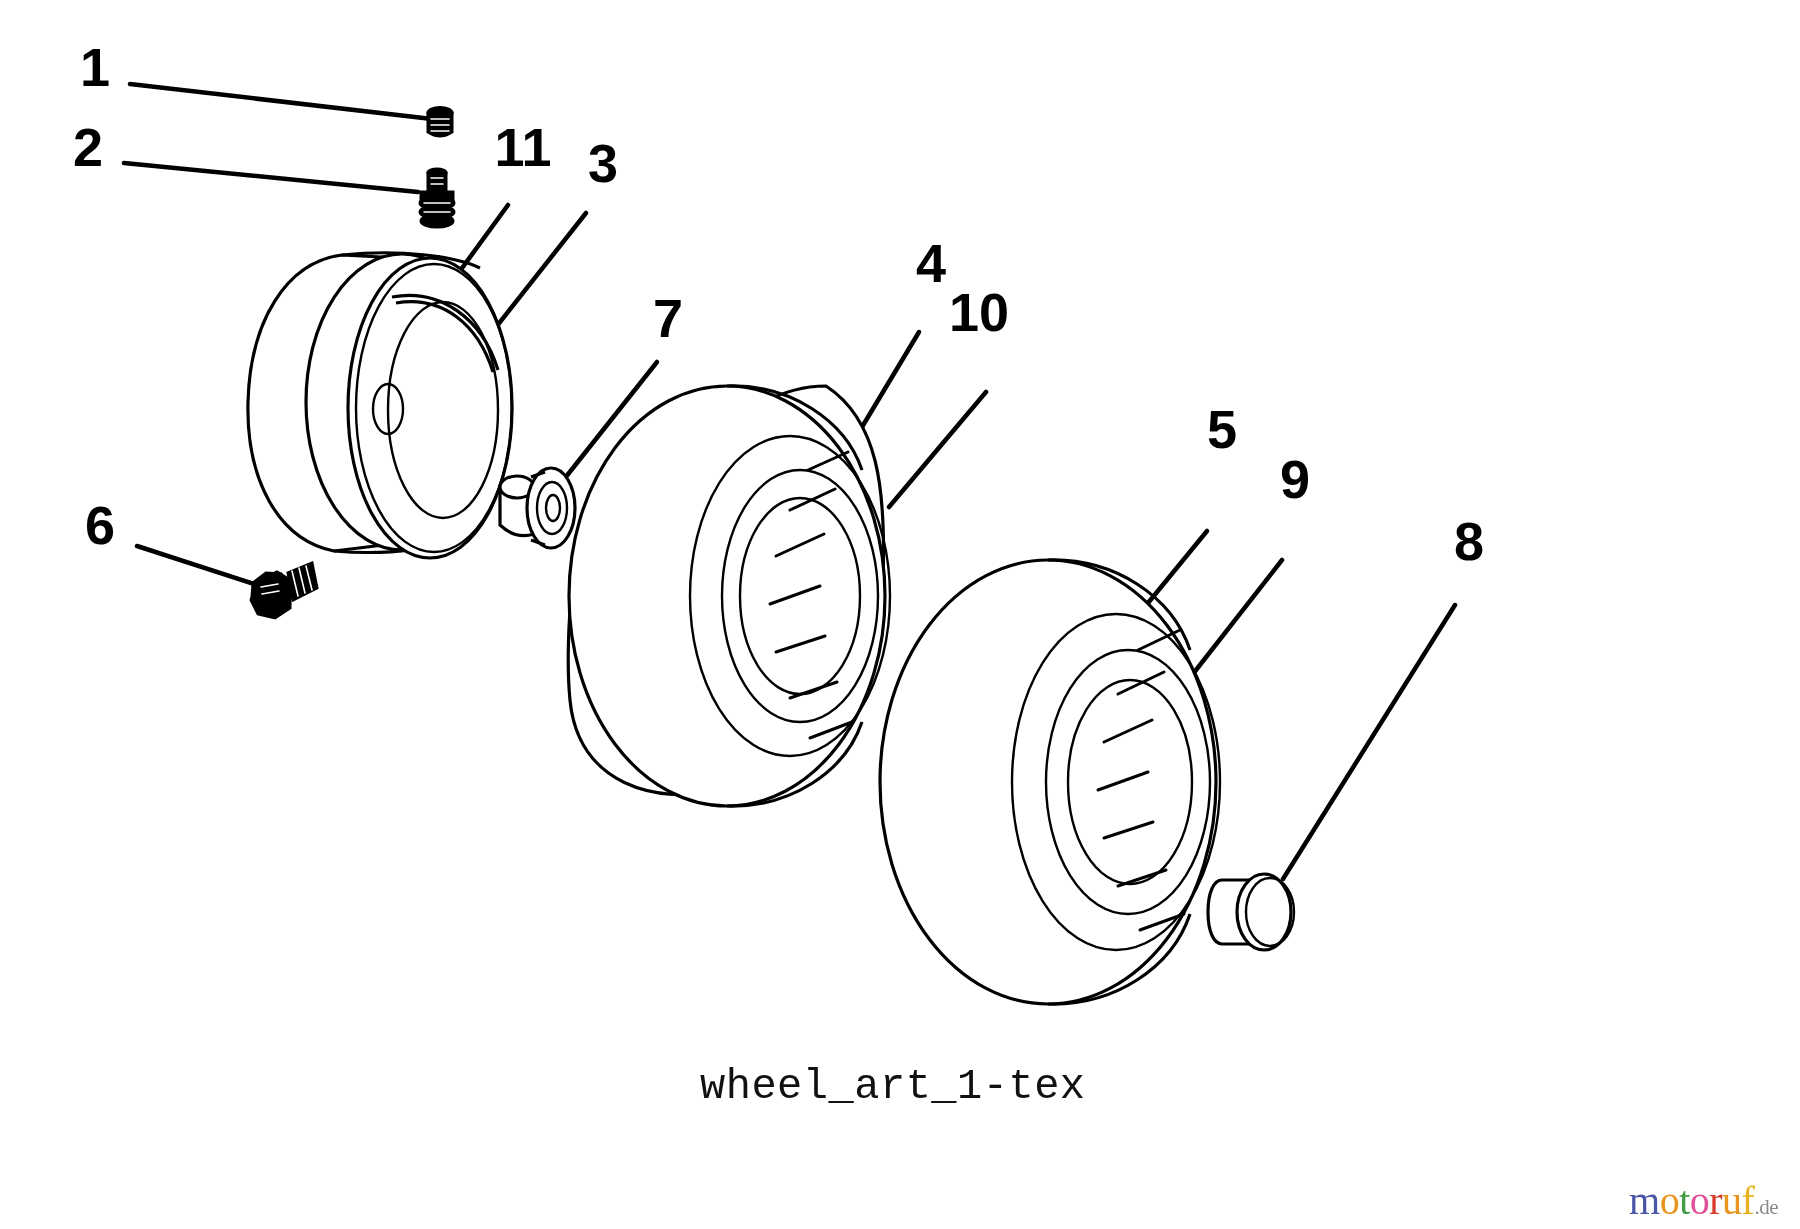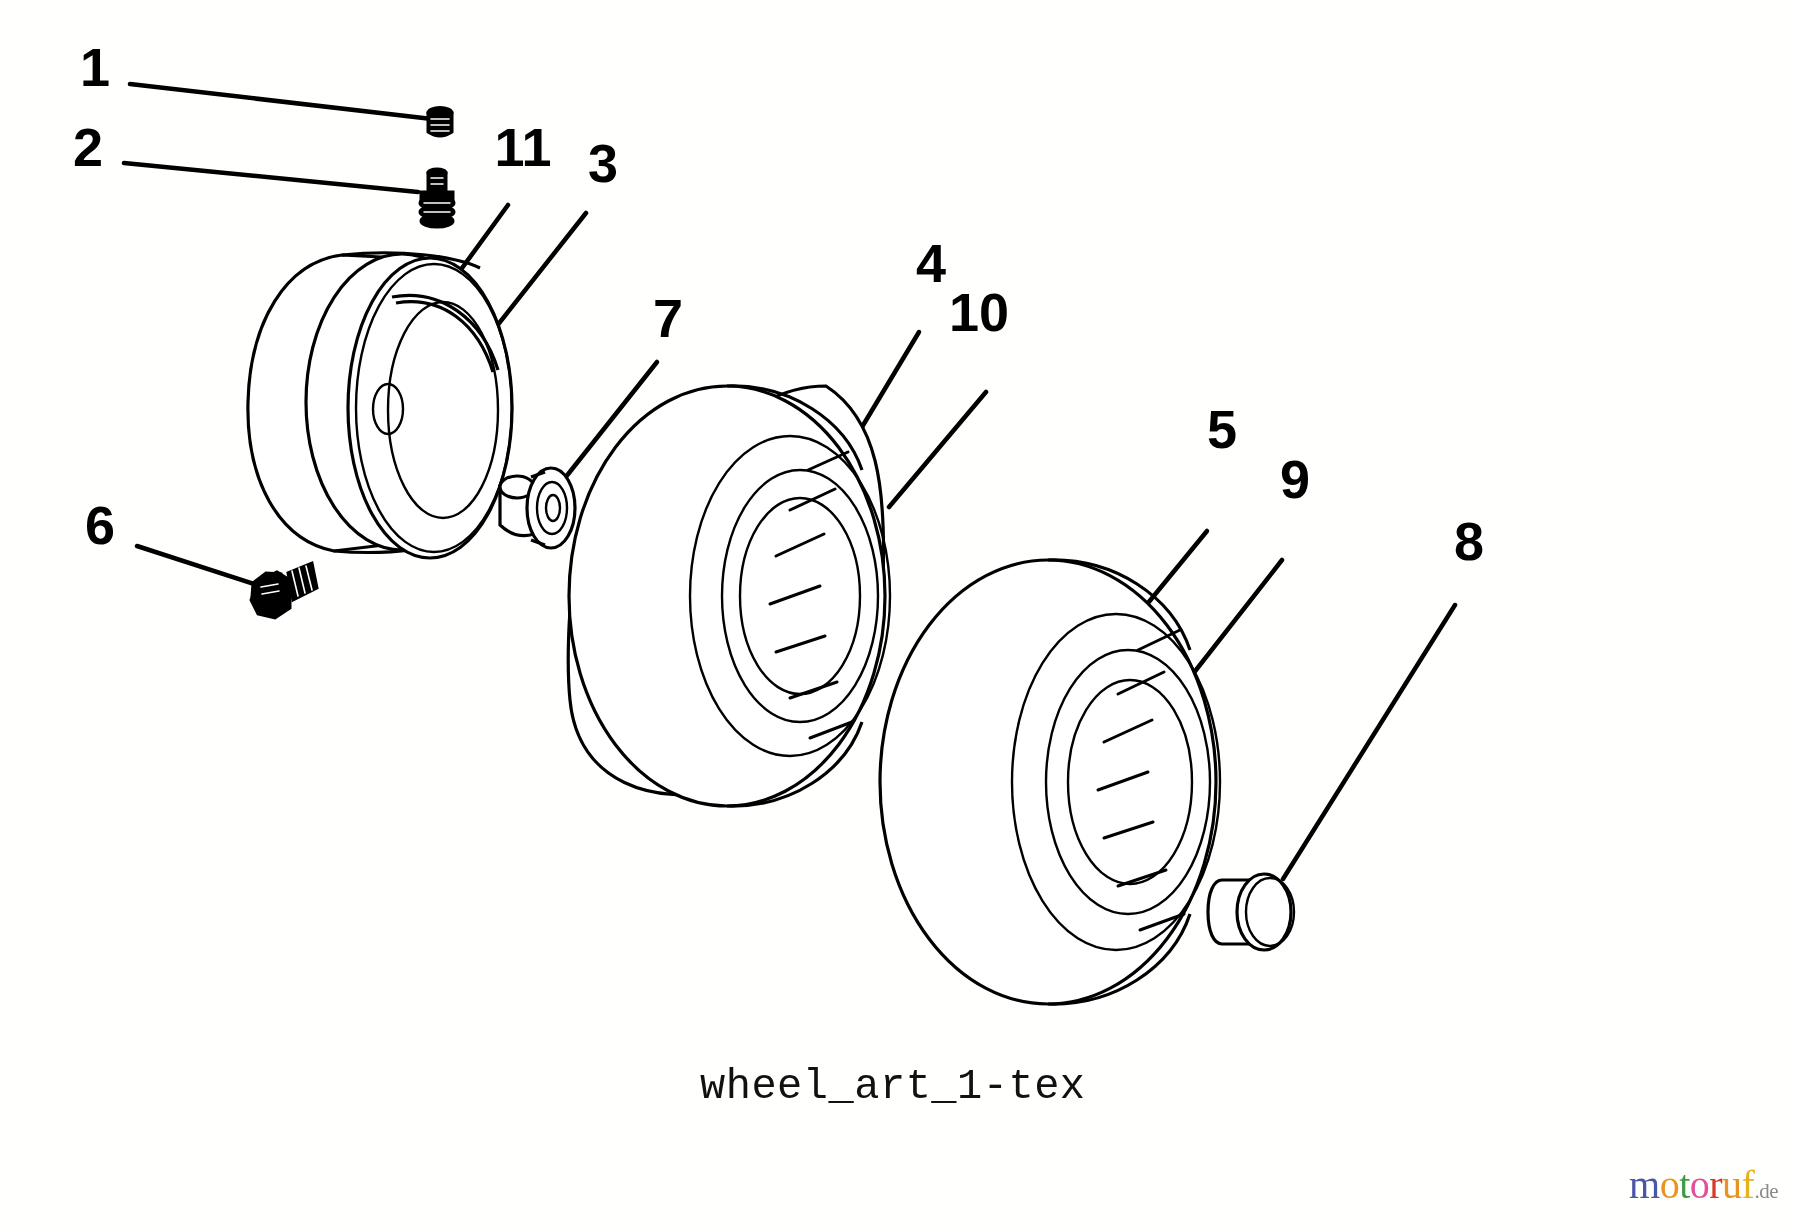--- a/index.html
+++ b/index.html
@@ -71,21 +71,21 @@
     stroke: #000000;
     stroke-width: 3.0;
     fill: #000000;
   }
   .whitefill {
     fill: #ffffff;
   }
   #watermark {
     position: absolute;
     right: 22px;
-    bottom: 24px;
+    bottom: 8px;
     font-family: "Liberation Serif", serif;
     font-size: 40px;
     letter-spacing: -0.5px;
     white-space: nowrap;
     line-height: 1;
   }
   #watermark span { display: inline; }
   .wm-suffix {
     font-size: 21px;
     color: #8a8a8a;

